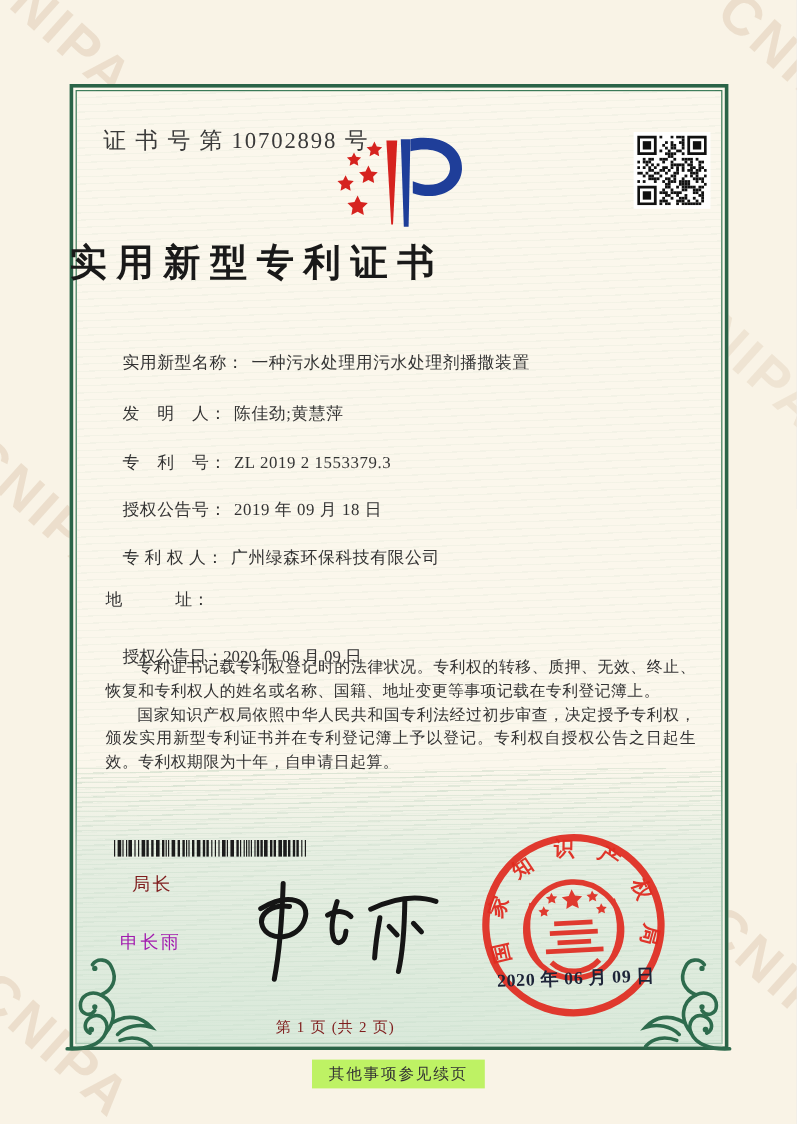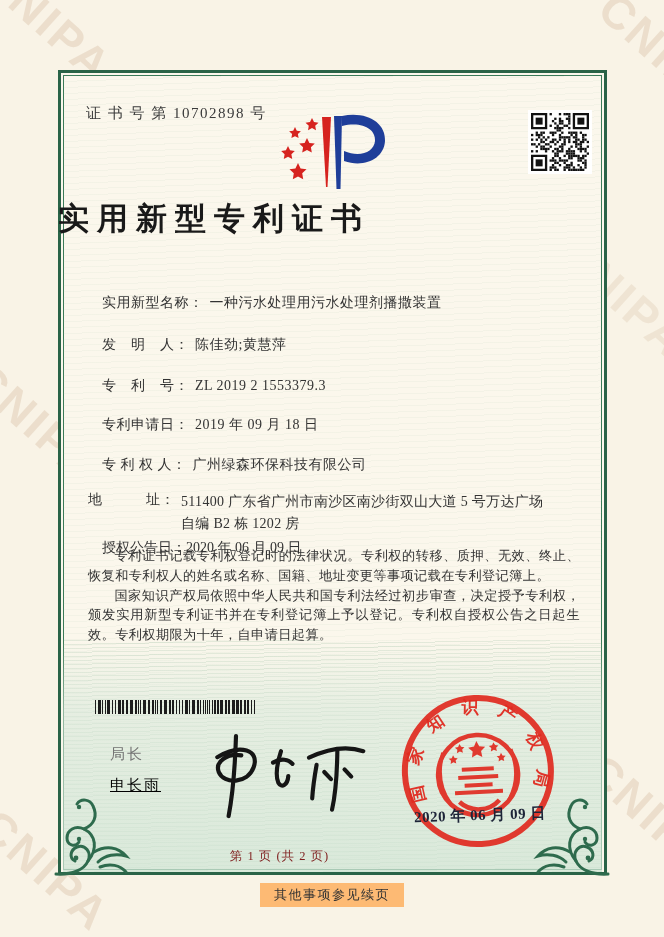--- a/index.html
+++ b/index.html
@@ -29,21 +29,21 @@
   .pattern-bottom { position:absolute; left:63px; top:640px; width:539px; height:232px;
     background:
       linear-gradient(180deg, rgba(214,232,218,0) 0, rgba(213,231,217,0.55) 70px, rgba(206,228,212,0.75) 100%),
       repeating-linear-gradient(179deg, rgba(90,150,110,0.15) 0 1px, transparent 1px 4px);
     z-index:1; }
   .corner { position:absolute; z-index:3; }
   .corner svg { display:block; }
   .corner-left  { left:52px; top:790px; }
   .corner-right { left:520px; top:790px; transform:scaleX(-1); }
   
-  .cert-no { position:absolute; left:86px; top:104px; font-size:15px;
+  .cert-no { position:absolute; left:86px; top:104px; font-size:19px;
              letter-spacing:1.5px; color:#3a3a3a; z-index:2; }
   .logo { position:absolute; left:262px; top:101px; z-index:2; }
   .qr { position:absolute; left:528px; top:110px; width:64px; height:64px;
         background:#fff; padding:3px; z-index:2; }
   .title { position:absolute; left:58px; top:198px; width:643px; 
            font-size:31px; font-weight:700; letter-spacing:8px; color:#191919; z-index:2; }
   
   .field { position:absolute; left:88px; font-size:14px; color:#333;
            white-space:pre; z-index:2; }
   .field .lab { letter-spacing:0.5px; }
@@ -56,31 +56,31 @@
   .grant { position:absolute; left:88px; top:523px; width:492px; font-size:14px;
            color:#333; z-index:2; white-space:pre; }
   .grant .pair2 { position:absolute; left:257px; top:0; }
   
   .paras { position:absolute; left:88px; top:546px; width:492px; font-size:13.2px;
            line-height:19.8px; text-align:justify; color:#333; z-index:2;
            letter-spacing:0.4px; }
   .paras p { text-indent:2em; }
   
   .barcode { position:absolute; left:95px; top:700px; z-index:3; }
-  .director-title { position:absolute; left:110px; top:745px; font:15px "Liberation Sans","DejaVu Sans",sans-serif; color:#737373; letter-spacing:2px; z-index:3; }
-  .director-name  { position:absolute; left:110px; top:776px; font:15px "Liberation Sans","DejaVu Sans",sans-serif; color:#000000; letter-spacing:2px; z-index:3;text-decoration:underline; }
+  .director-title { position:absolute; left:110px; top:728px; font:15px "Liberation Sans","DejaVu Sans",sans-serif; color:#7f1d1d; letter-spacing:2px; z-index:3; }
+  .director-name  { position:absolute; left:100px; top:776px; font:15px "Liberation Sans","DejaVu Sans",sans-serif; color:#a21caf; letter-spacing:2px; z-index:3; }
   .signature { position:absolute; left:192px; top:724px; z-index:3; transform:rotate(-2deg); }
   .seal { position:absolute; left:398px; top:691px; z-index:4; transform:rotate(-3deg); }
   .seal-date { position:absolute; left:402px; top:806px; width:156px; text-align:center;
                font-size:15px; font-weight:600; color:#1d2438; letter-spacing:0.5px;
                transform:rotate(-2deg); z-index:5; }
   .page-info { position:absolute; left:58px; top:848px; width:443px; text-align:center;
                font-size:12.5px; color:#7f1d1d; letter-spacing:1px; z-index:3; }
   .cont-note { position:absolute; left:50%; top:883px; transform:translateX(-50%);
-               background:#fdba74; padding:3px 14px; font-size:13px; color:#333;
+               background:#bef264; padding:3px 14px; font-size:13px; color:#333;
                letter-spacing:1.5px; z-index:2; }
 </style>
 </head>
 <body>
 
 <div class="page">
 
   <span class="wm wm1">CNIPA</span>
   <span class="wm wm2">CNIPA</span>
   <span class="wm wm3">CNIPA</span>
@@ -359,32 +359,28 @@
   <div class="field f0">
     <span class="lab">实用新型名称：</span><span class="val">一种污水处理用污水处理剂播撒装置</span>
   </div>
   <div class="field f1">
     <span class="lab">发　明　人：</span><span class="val">陈佳劲;黄慧萍</span>
   </div>
   <div class="field f2">
     <span class="lab">专　利　号：</span><span class="val">ZL 2019 2 1553379.3</span>
   </div>
   <div class="field f3">
-    <span class="lab">专利申请日：</span><span class="val">2019 年 09 月 18 日</span>
+    <span class="lab">授权公告号：</span><span class="val">2019 年 09 月 18 日</span>
   </div>
   <div class="field f4">
     <span class="lab">专 利 权 人：</span><span class="val">广州绿森环保科技有限公司</span>
   </div>
 
   <div class="addr">
     <span class="lab">地　　　址：</span>
-    <div class="lines">
-      <div>511400 广东省广州市南沙区南沙街双山大道 5 号万达广场</div>
-      <div>自编 B2 栋 1202 房</div>
-    </div>
   </div>
 
   <div class="grant">
     <span>授权公告日：</span><span>2020 年 06 月 09 日</span>
   </div>
 
   <div class="paras">
     <p>专利证书记载专利权登记时的法律状况。专利权的转移、质押、无效、终止、恢复和专利权人的姓名或名称、国籍、地址变更等事项记载在专利登记簿上。</p>
     <p>国家知识产权局依照中华人民共和国专利法经过初步审查，决定授予专利权，颁发实用新型专利证书并在专利登记簿上予以登记。专利权自授权公告之日起生效。专利权期限为十年，自申请日起算。</p>
   </div>

